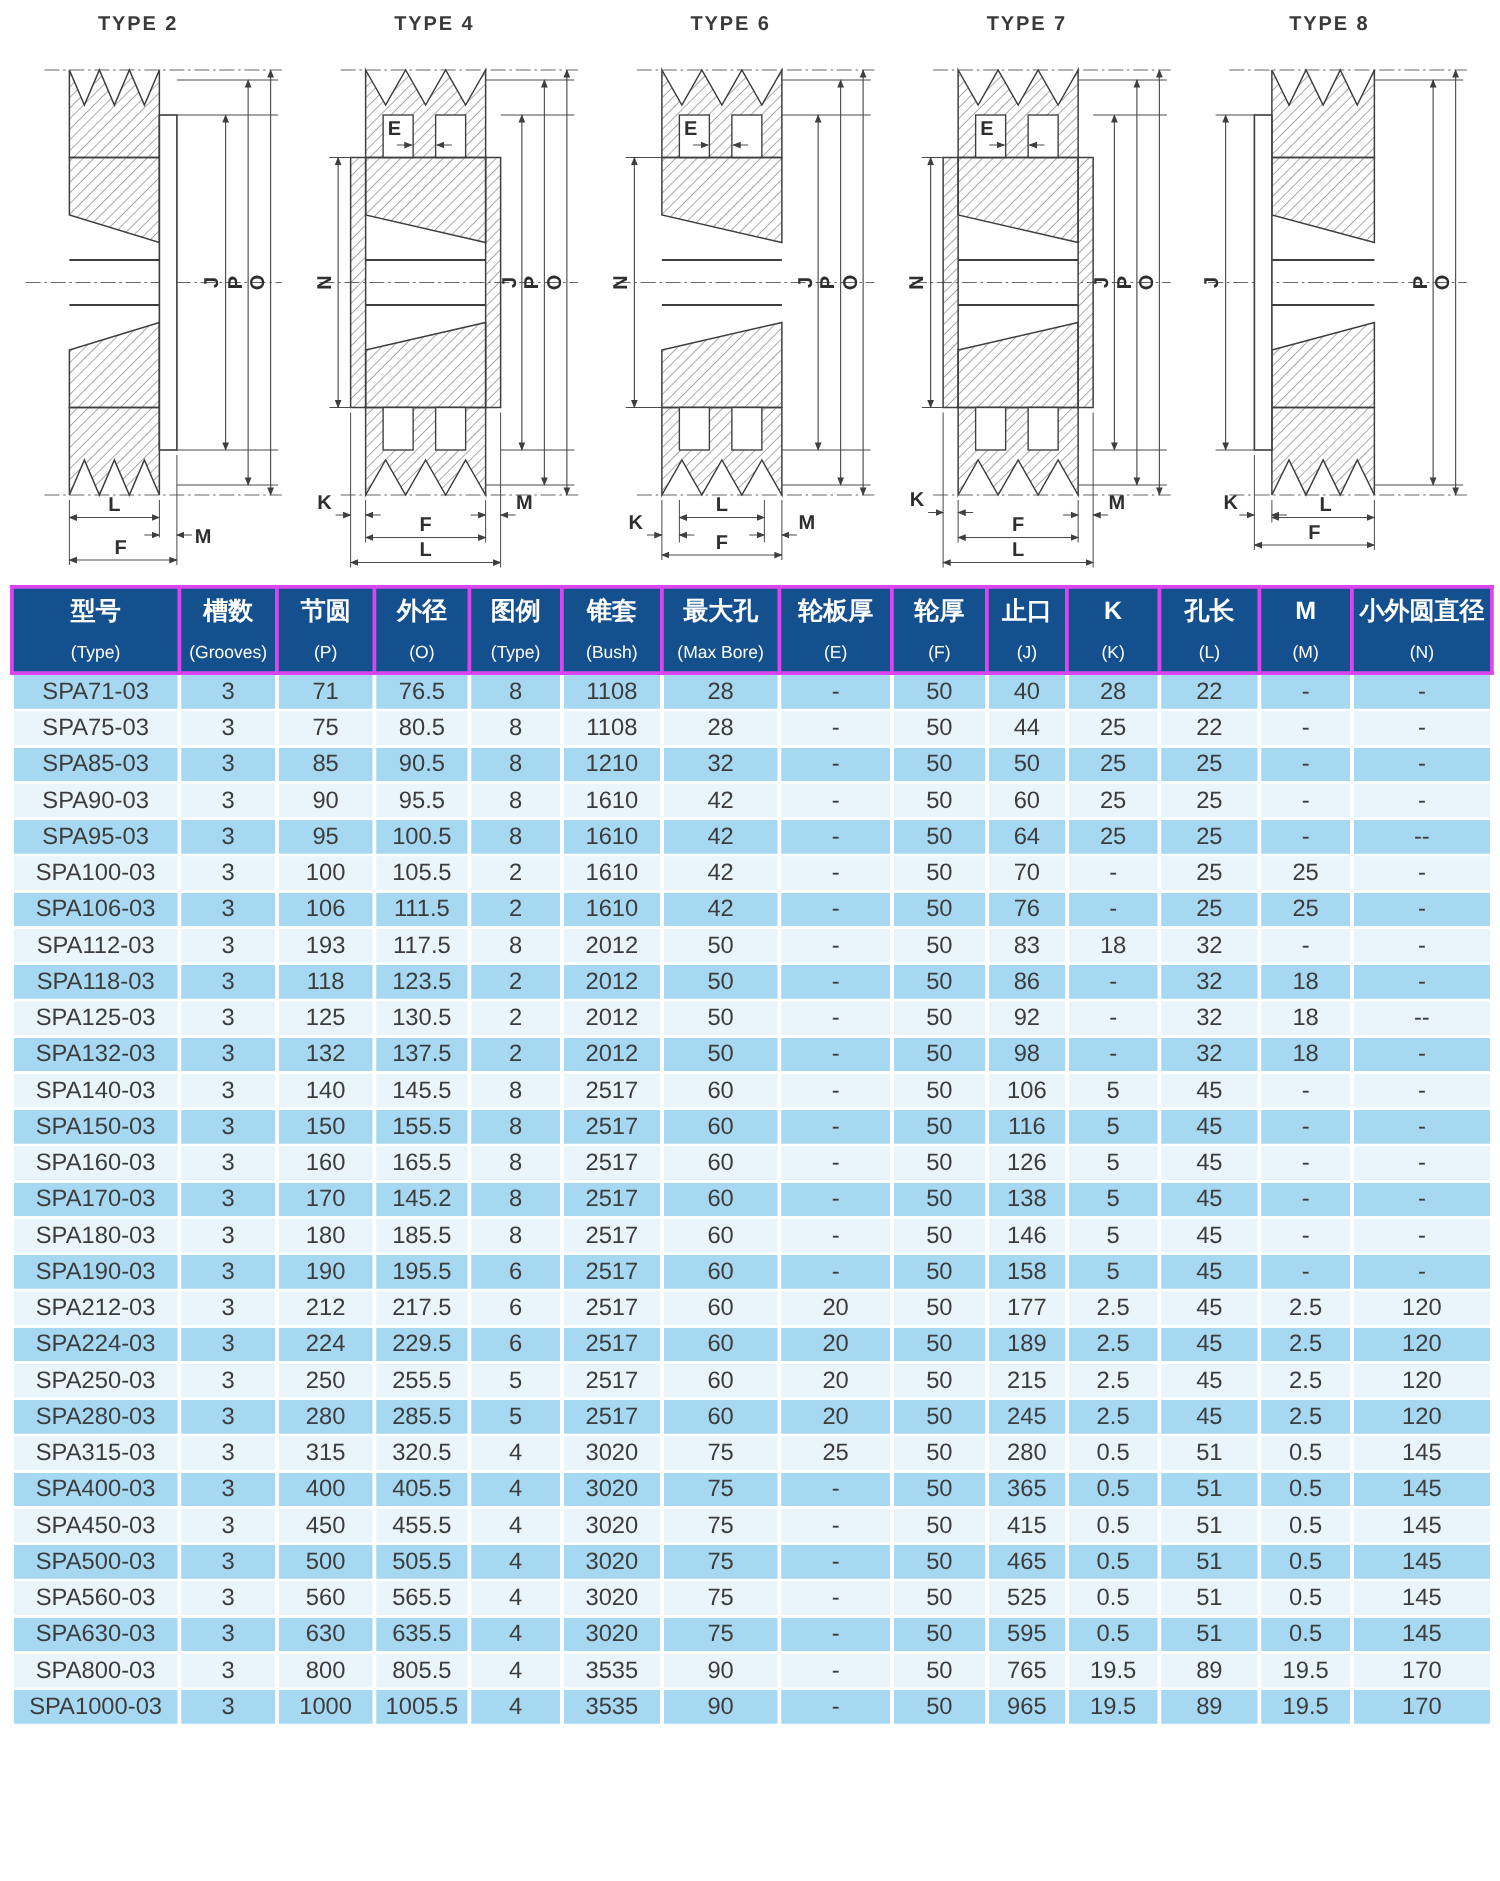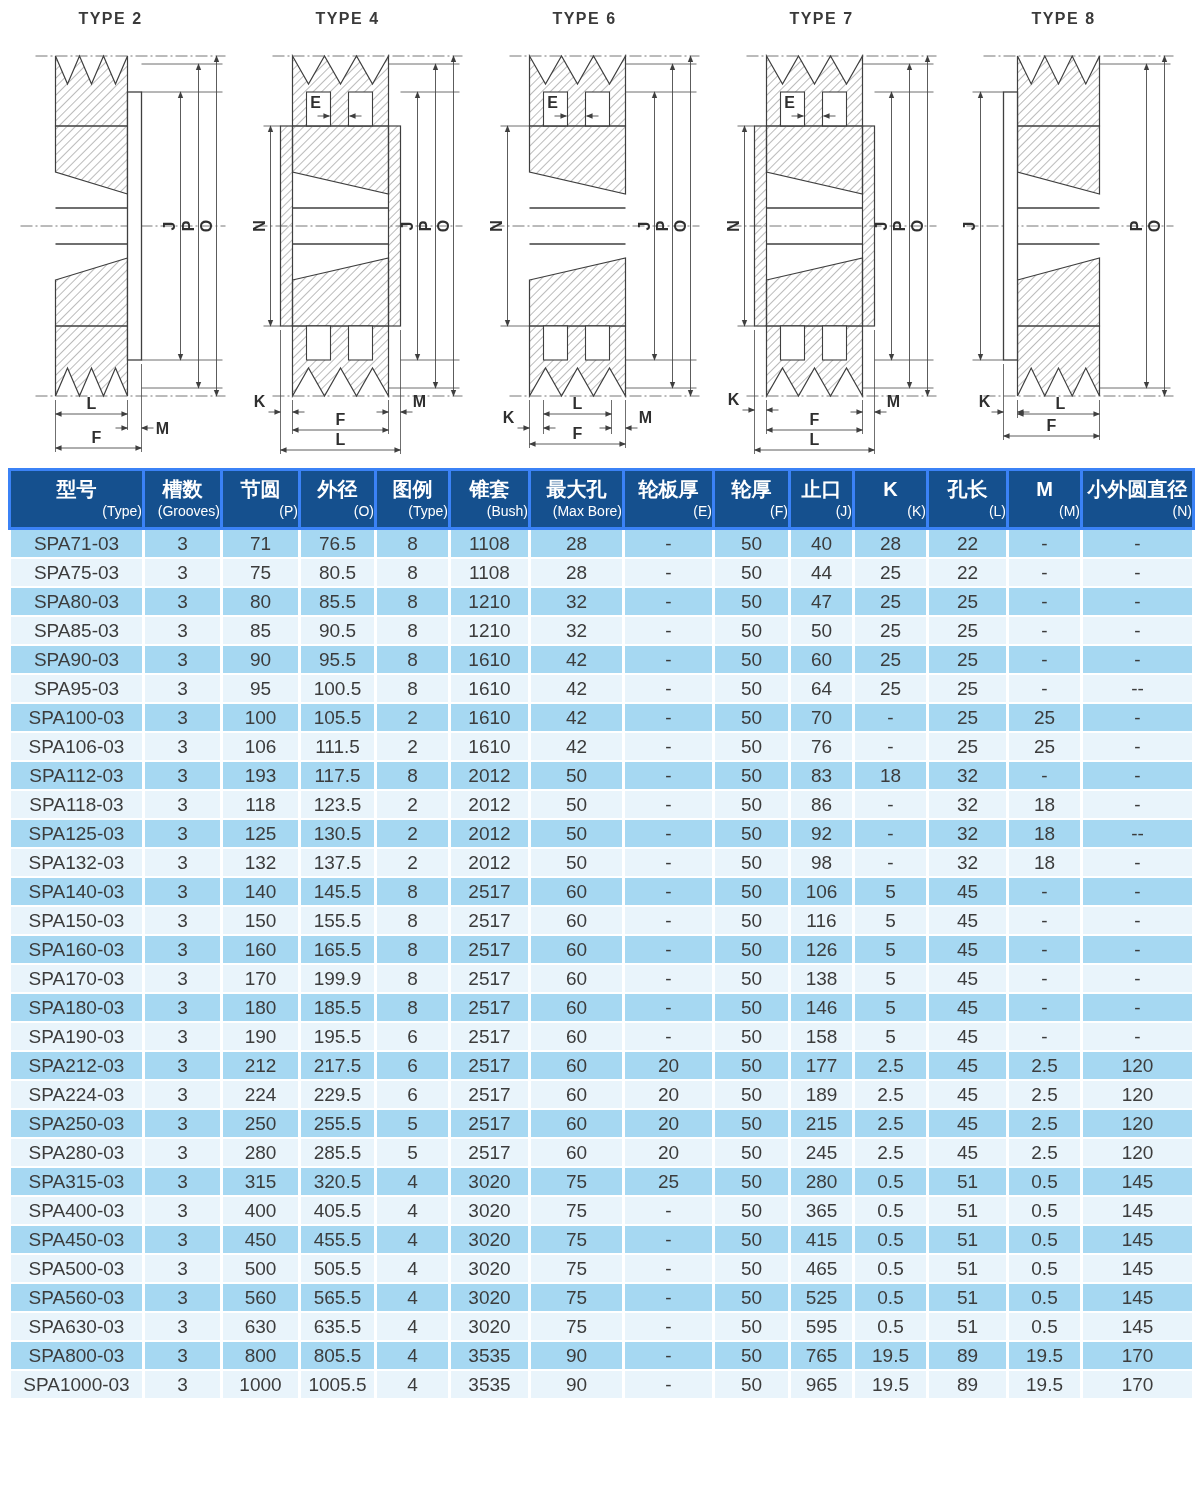--- a/index.html
+++ b/index.html
@@ -15,25 +15,25 @@
   .ln   { stroke:#3f3f3f; stroke-width:1.6; fill:none; }
   .cl   { stroke:#666; stroke-width:0.9; stroke-dasharray:12 3 2 3; fill:none; }
   .ext  { stroke:#4a4a4a; stroke-width:0.8; fill:none; }
   .dim  { stroke:#4a4a4a; stroke-width:0.9; fill:none; }
   .dlab { font:bold 16px "Liberation Sans",sans-serif; fill:#2f2f2f; text-anchor:middle; }
 
   
   .tablewrap { padding:6px 8px 4px 8px; }
   table.spec { border-collapse:collapse; table-layout:fixed; width:1184px; }
   table.spec th {
-    background:#15508e; color:#ffffff; border:3px solid #3b82f6;
+    background:#15508e; color:#ffffff; border:3px solid #d946ef;
     padding:6px 0 7px 0; vertical-align:middle; font-weight:normal;
   }
   table.spec th .cn { font-size:20px; font-weight:bold; line-height:25px; }
-  table.spec th .en { font-size:14px; line-height:18px; margin-top:0;text-align:right; }
+  table.spec th .en { font-size:14px; line-height:18px; margin-top:10px; }
   table.spec td {
     text-align:center; font-size:19px; color:#3c3c3c; height:27px;
     border-left:3px solid #ffffff; border-right:3px solid #ffffff;
     border-top:2px solid #ffffff; border-bottom:2px solid #ffffff;
     padding:0; line-height:27px; overflow:hidden; white-space:nowrap;
   }
   table.spec tbody tr:nth-child(odd) td  { background:#a6d8f2; }
   table.spec tbody tr:nth-child(even) td { background:#e9f4fb; }
 </style>
 </head>
@@ -424,36 +424,20 @@
           <td>28</td>
           <td>-</td>
           <td>50</td>
           <td>44</td>
           <td>25</td>
           <td>22</td>
           <td>-</td>
           <td>-</td>
         </tr>
         <tr>
-          <td>SPA80-03</td>
-          <td>3</td>
-          <td>80</td>
-          <td>85.5</td>
-          <td>8</td>
-          <td>1210</td>
-          <td>32</td>
-          <td>-</td>
-          <td>50</td>
-          <td>47</td>
-          <td>25</td>
-          <td>25</td>
-          <td>-</td>
-          <td>-</td>
-        </tr>
-        <tr>
           <td>SPA85-03</td>
           <td>3</td>
           <td>85</td>
           <td>90.5</td>
           <td>8</td>
           <td>1210</td>
           <td>32</td>
           <td>-</td>
           <td>50</td>
           <td>50</td>
@@ -635,21 +619,21 @@
           <td>126</td>
           <td>5</td>
           <td>45</td>
           <td>-</td>
           <td>-</td>
         </tr>
         <tr>
           <td>SPA170-03</td>
           <td>3</td>
           <td>170</td>
-          <td>199.9</td>
+          <td>145.2</td>
           <td>8</td>
           <td>2517</td>
           <td>60</td>
           <td>-</td>
           <td>50</td>
           <td>138</td>
           <td>5</td>
           <td>45</td>
           <td>-</td>
           <td>-</td>

